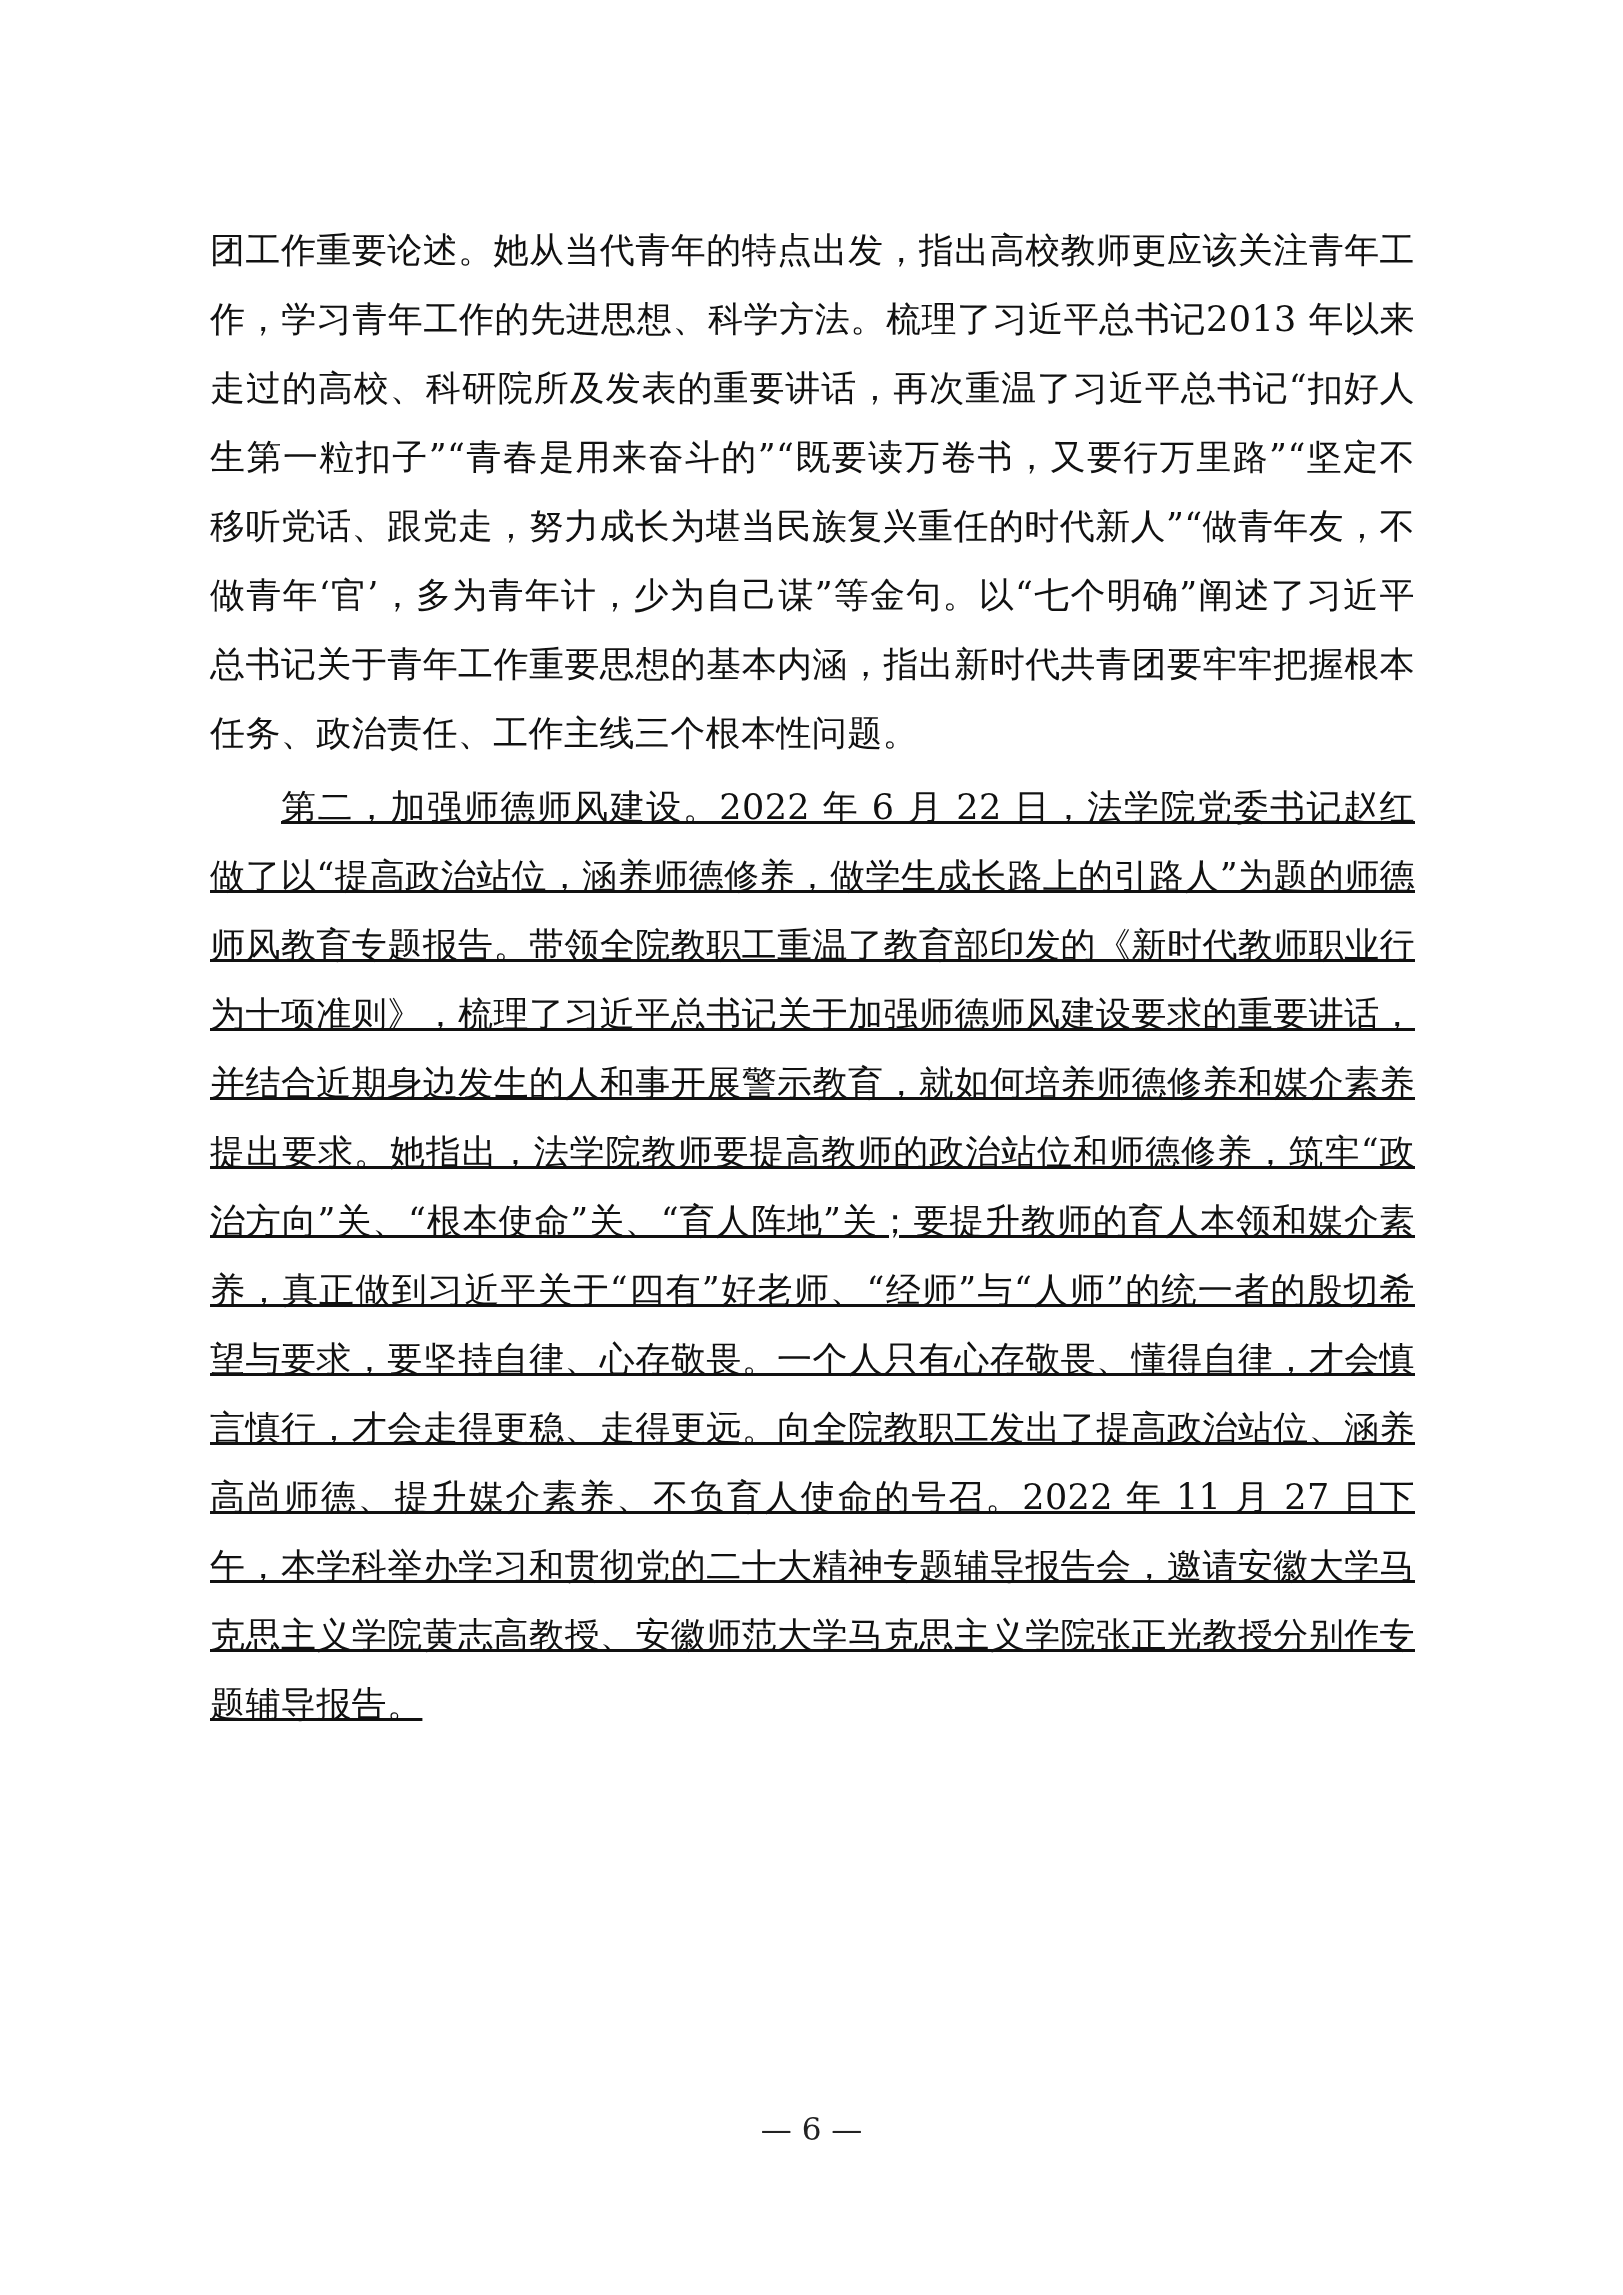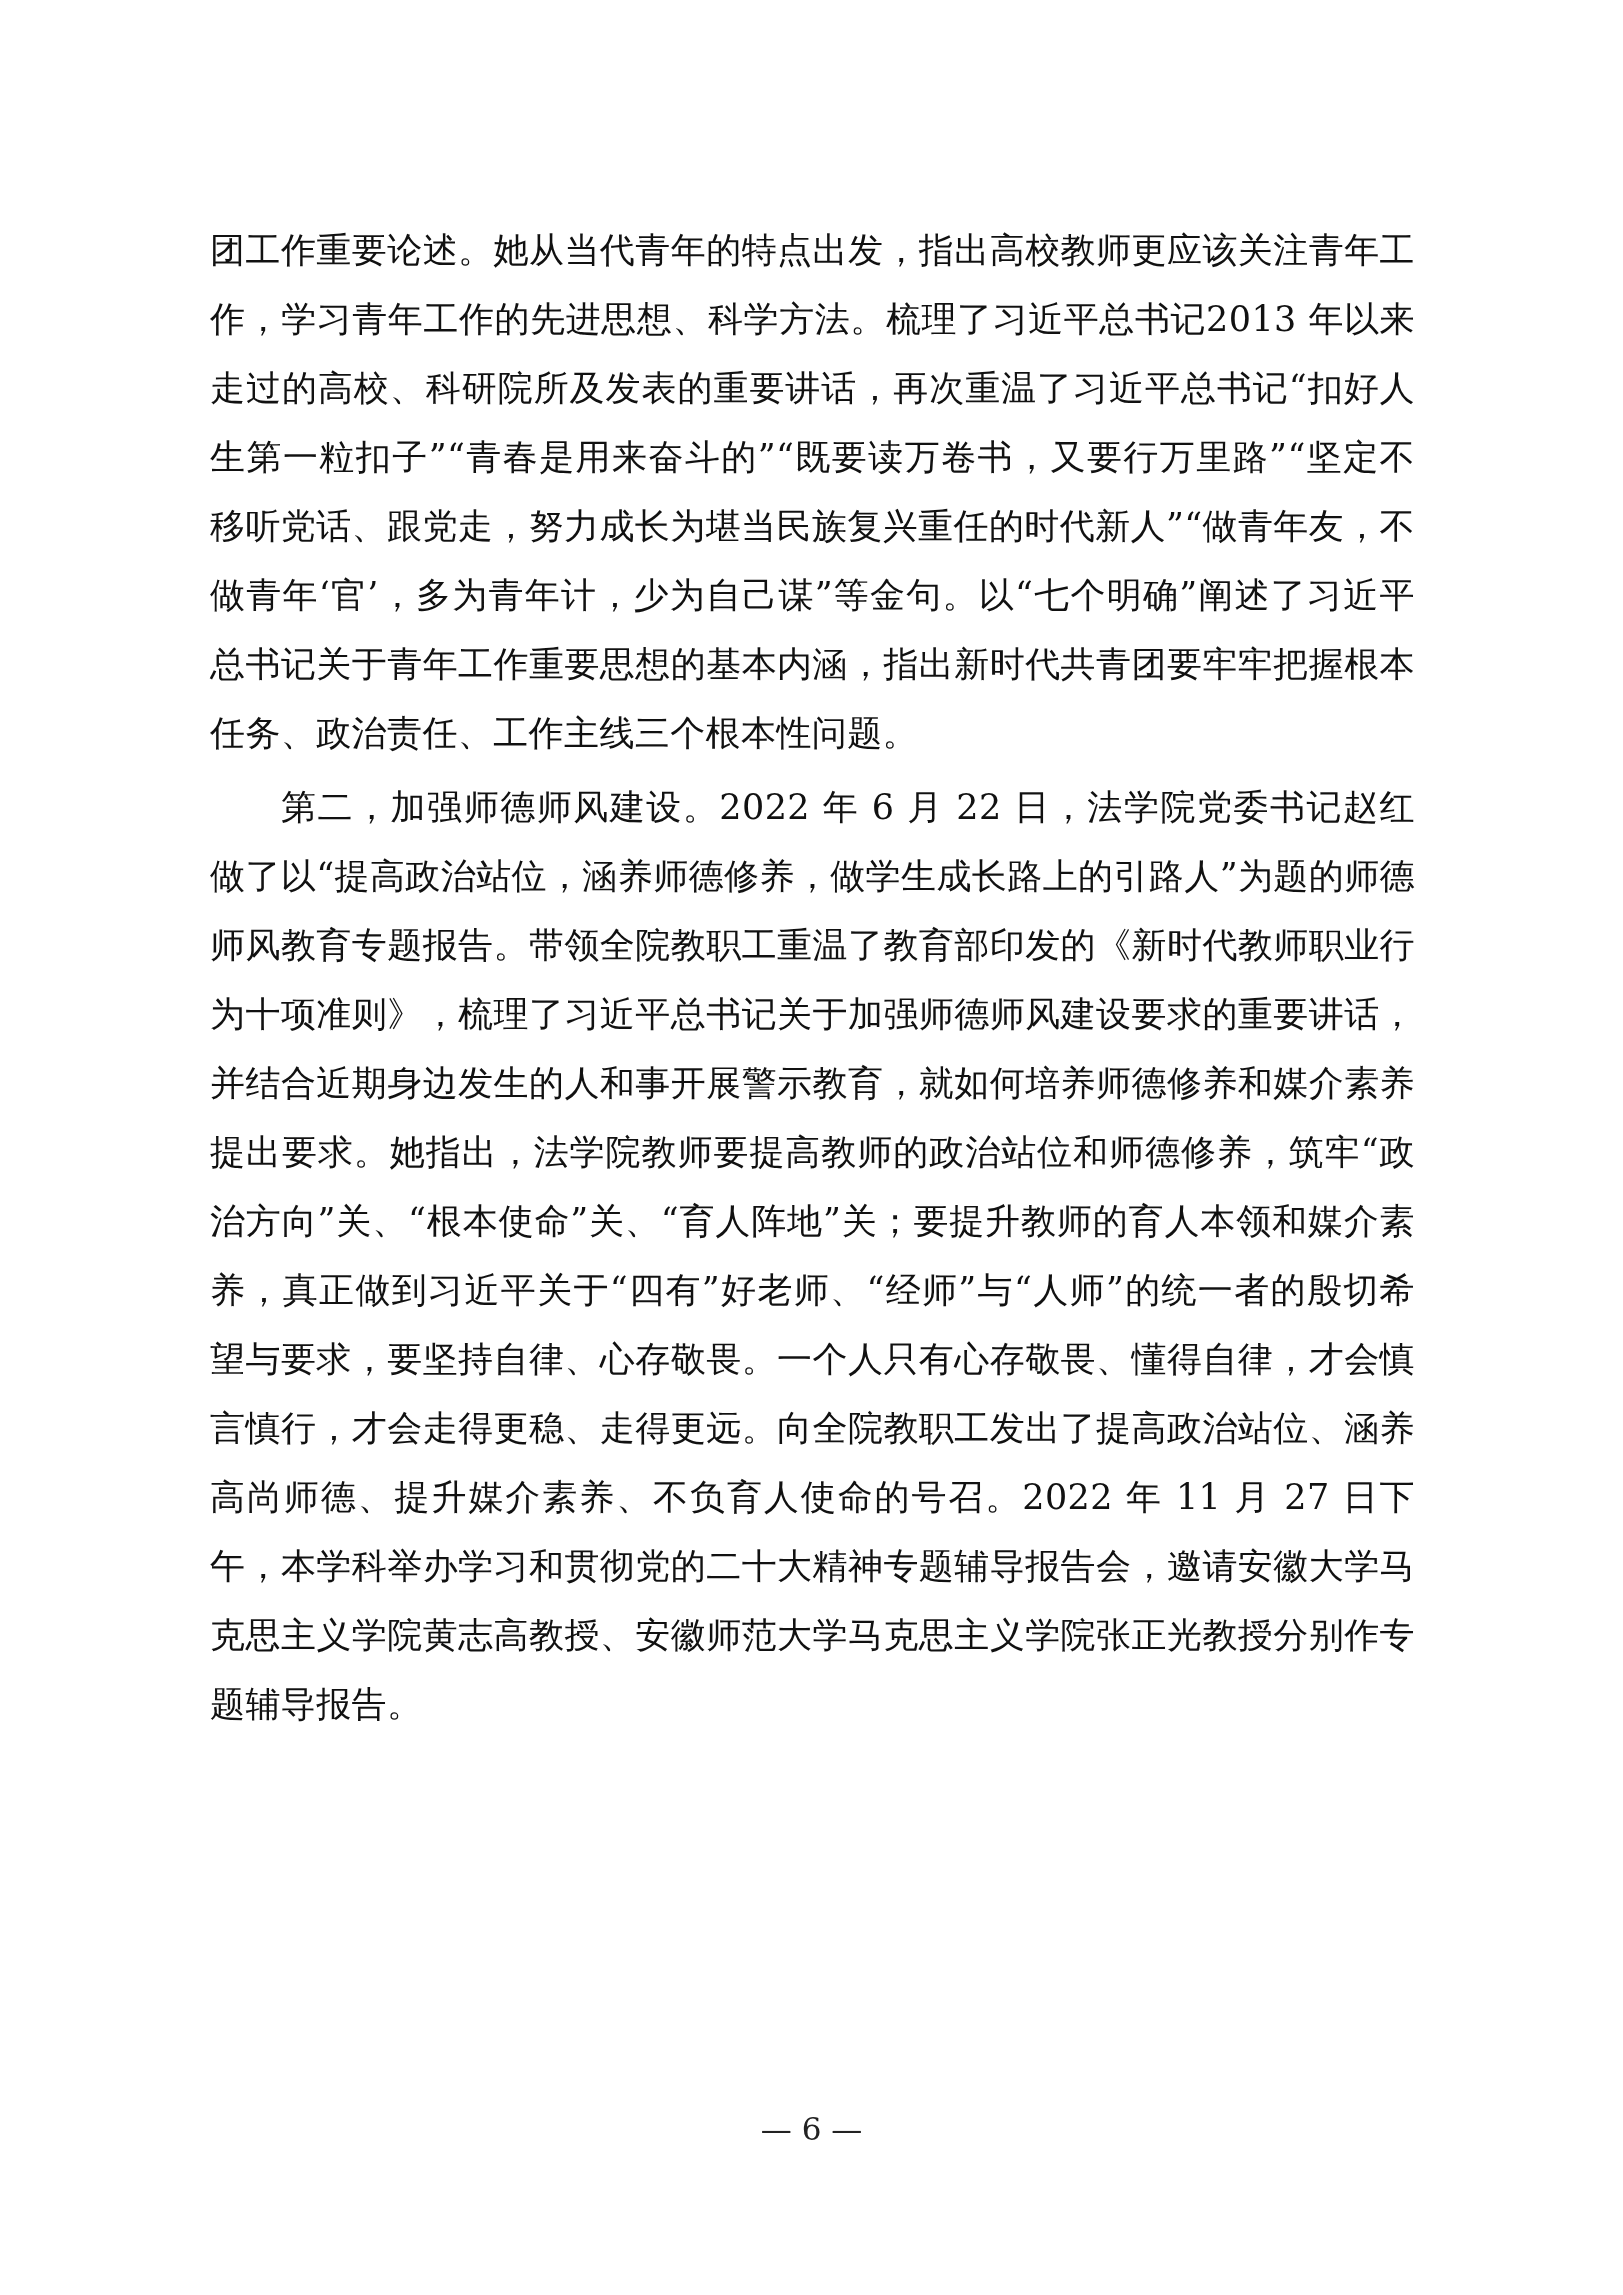--- a/index.html
+++ b/index.html
@@ -36,20 +36,21 @@
     text-justify: inter-ideograph;
     letter-spacing: 0.4px;
     margin: 0 0 0 0;
     color: #111111;
   }
   .para + .para {
     margin-top: 4.5px;
   }
   .indent {
     text-indent: 71px;
+    text-decoration: underline;
   }
   .footer {
     position: absolute;
     left: 0;
     top: 2111px;
     width: 1623px;
     text-align: center;
     font-size: 31px;
     color: #222222;
     font-family: "DejaVu Serif", "Liberation Serif", serif;

